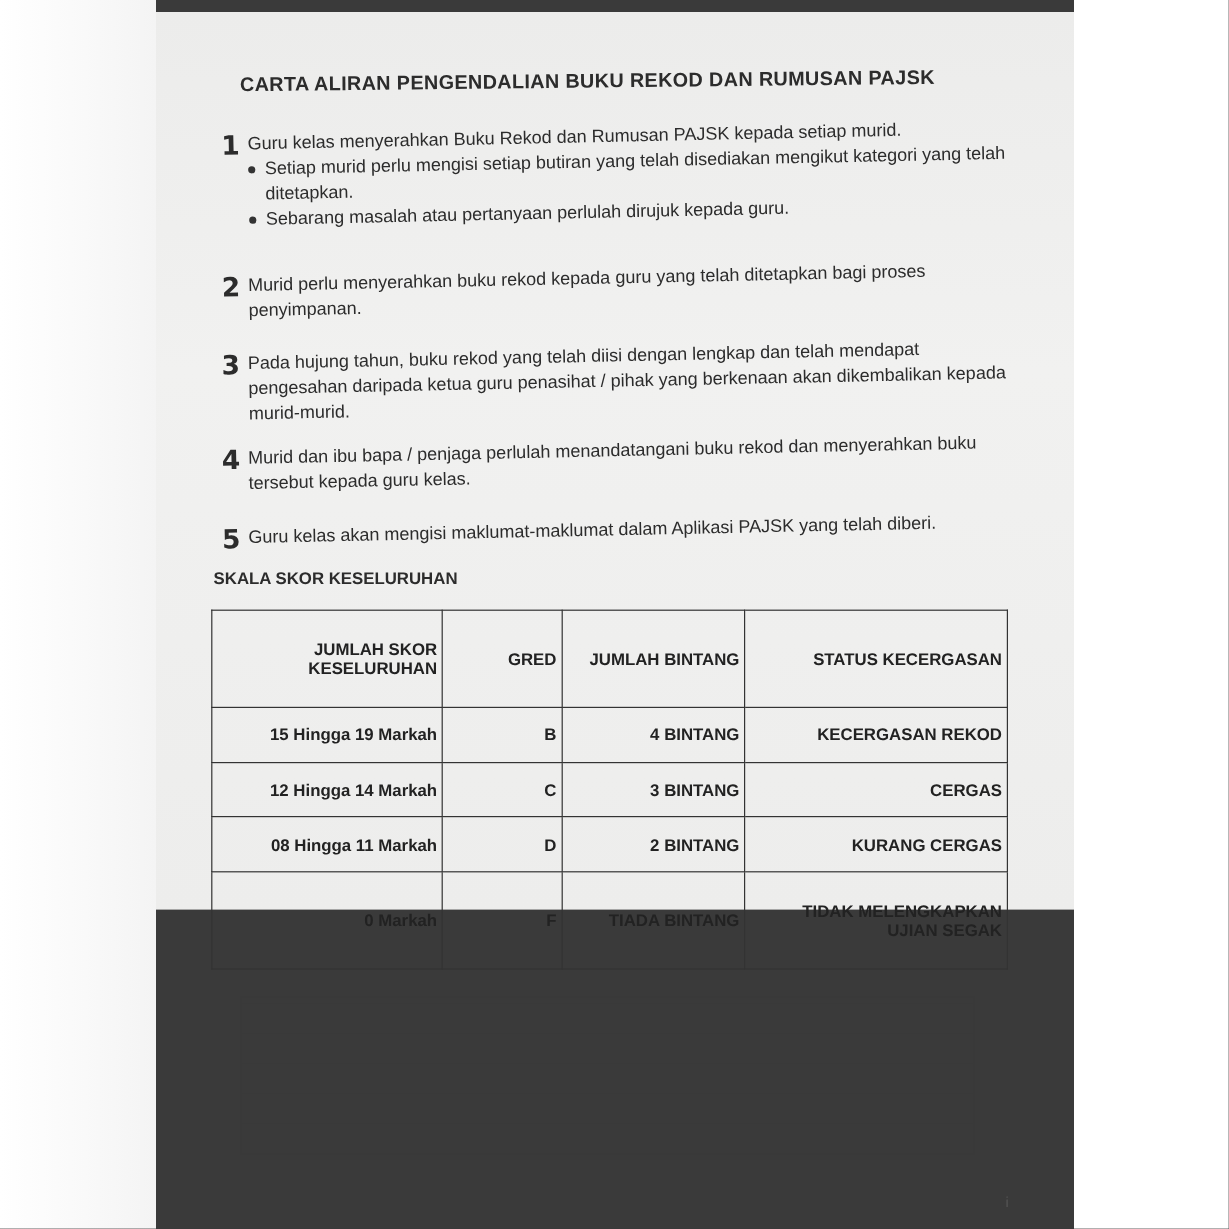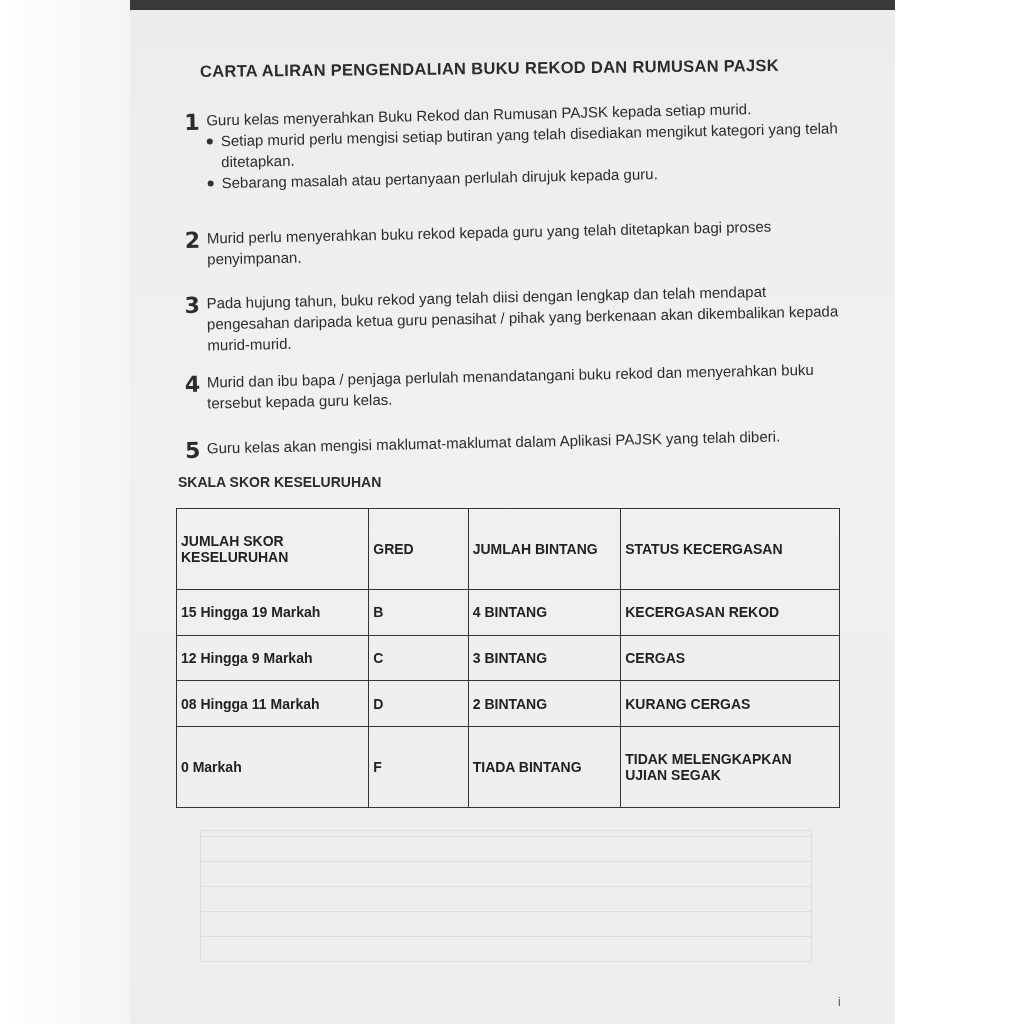--- a/index.html
+++ b/index.html
@@ -11,39 +11,39 @@
   }
   .bg-left {
     position: absolute; left: 0; top: 0; width: 130px; height: 1024px;
     background: linear-gradient(90deg, #ffffff 0%, #f4f4f4 100%);
   }
   .bg-right {
     position: absolute; left: 895px; top: 0; width: 129px; height: 1024px;
     background: #ffffff;
   }
   .page {
-    position: absolute; left: 130px; top: 10px; width: 765px; height: 1014px;
+    position: absolute; left: 130px; top: 10px; width: 765px; height: 748px;
     background: linear-gradient(180deg, #ececeb 0%, #f1f1f0 40%, #ededec 100%);
     color: #2c2c2c;
   }
   .title {
     position: absolute; left: 70px; top: 52px; font-weight: bold; font-size: 16.5px;
     letter-spacing: 0.3px; transform: rotate(-0.6deg); transform-origin: left;
   }
   .step { position: absolute; left: 55px; width: 660px; transform: rotate(-1.2deg); transform-origin: left; }
   .step .num { position: absolute; left: 0; top: 0; font-weight: bold; font-size: 22px; font-family: "DejaVu Sans", sans-serif; }
   .step .txt { margin-left: 22px; font-size: 15px; line-height: 21px; }
   .bullet { margin-left: 14px; position: relative; padding-left: 14px; }
   .bullet::before { content: ""; position: absolute; left: 0; top: 8px; width: 6px; height: 6px; border-radius: 50%; background: #333; }
   .table-title {
     position: absolute; left: 48px; top: 464px; font-weight: bold; font-size: 14px;
   }
   table {
     position: absolute; left: 46px; top: 498px; width: 664px; height: 300px;
-    border-collapse: collapse; font-size: 14px; font-weight: bold; text-align: left;
+    border-collapse: collapse; font-size: 14px; font-weight: bold; text-align: right;
     color: #222;
   }
   td, th { border: 1.5px solid #333; padding: 2px 4px; }
   th { font-weight: bold; }
   .faint {
     position: absolute; left: 70px; top: 820px; width: 610px; height: 130px;
     opacity: 0.08; border: 1px solid #333;
     background: repeating-linear-gradient(0deg, transparent 0, transparent 24px, #333 24px, #333 25px);
   }
   .pagenum { position: absolute; left: 708px; top: 985px; font-size: 12px; color: #555; }
@@ -93,21 +93,21 @@
       <th style="width:23%">JUMLAH BINTANG</th>
       <th style="width:33%">STATUS KECERGASAN</th>
     </tr>
     <tr>
       <td>15 Hingga 19 Markah</td>
       <td>B</td>
       <td>4 BINTANG</td>
       <td>KECERGASAN REKOD</td>
     </tr>
     <tr>
-      <td>12 Hingga 9 Markah</td>
+      <td>12 Hingga 14 Markah</td>
       <td>C</td>
       <td>3 BINTANG</td>
       <td>CERGAS</td>
     </tr>
     <tr>
       <td>08 Hingga 11 Markah</td>
       <td>D</td>
       <td>2 BINTANG</td>
       <td>KURANG CERGAS</td>
     </tr>

